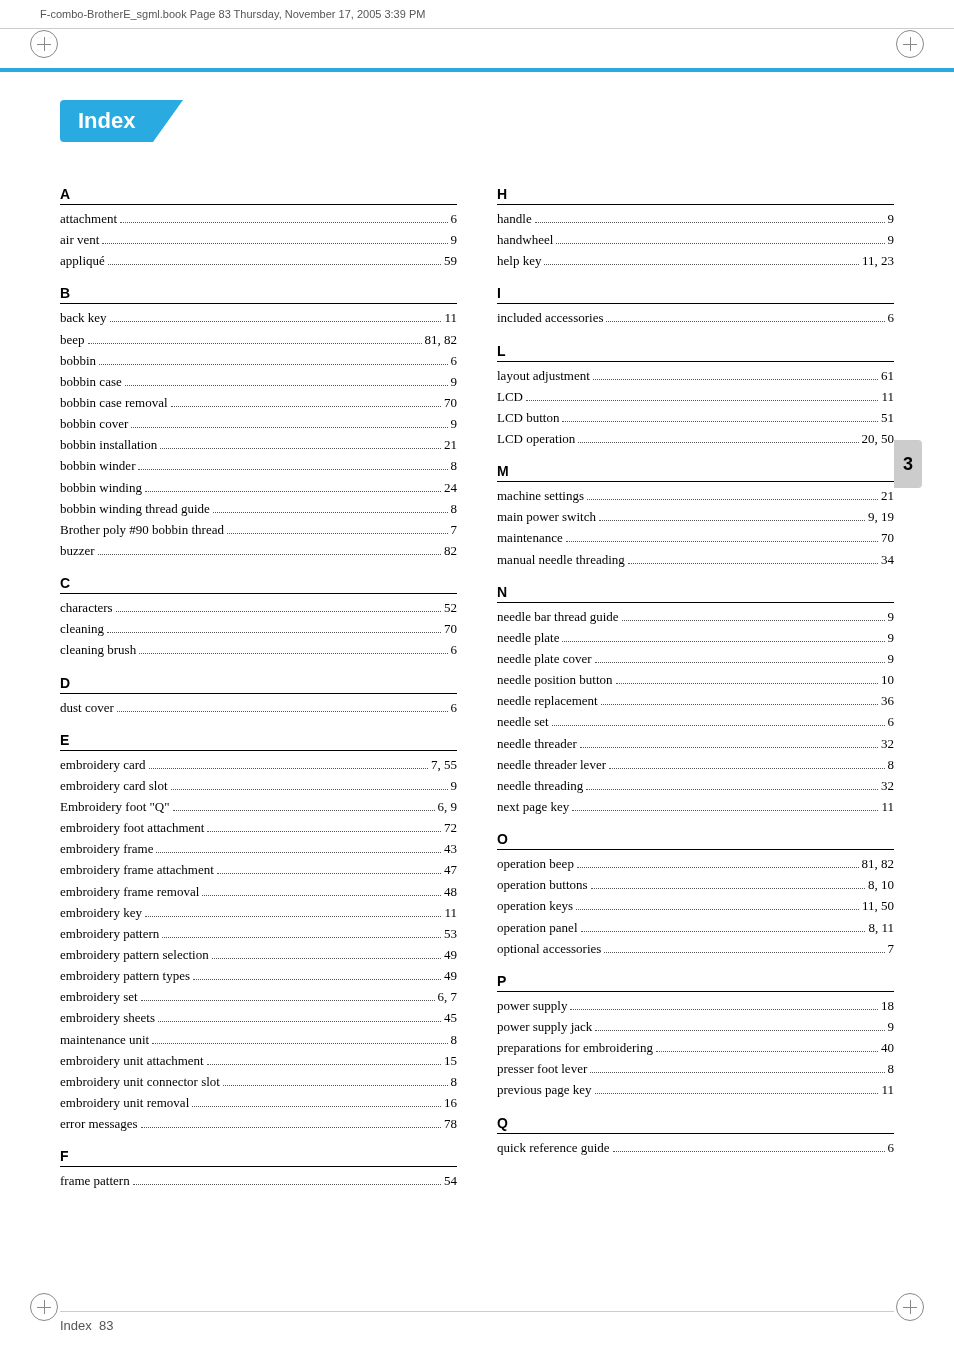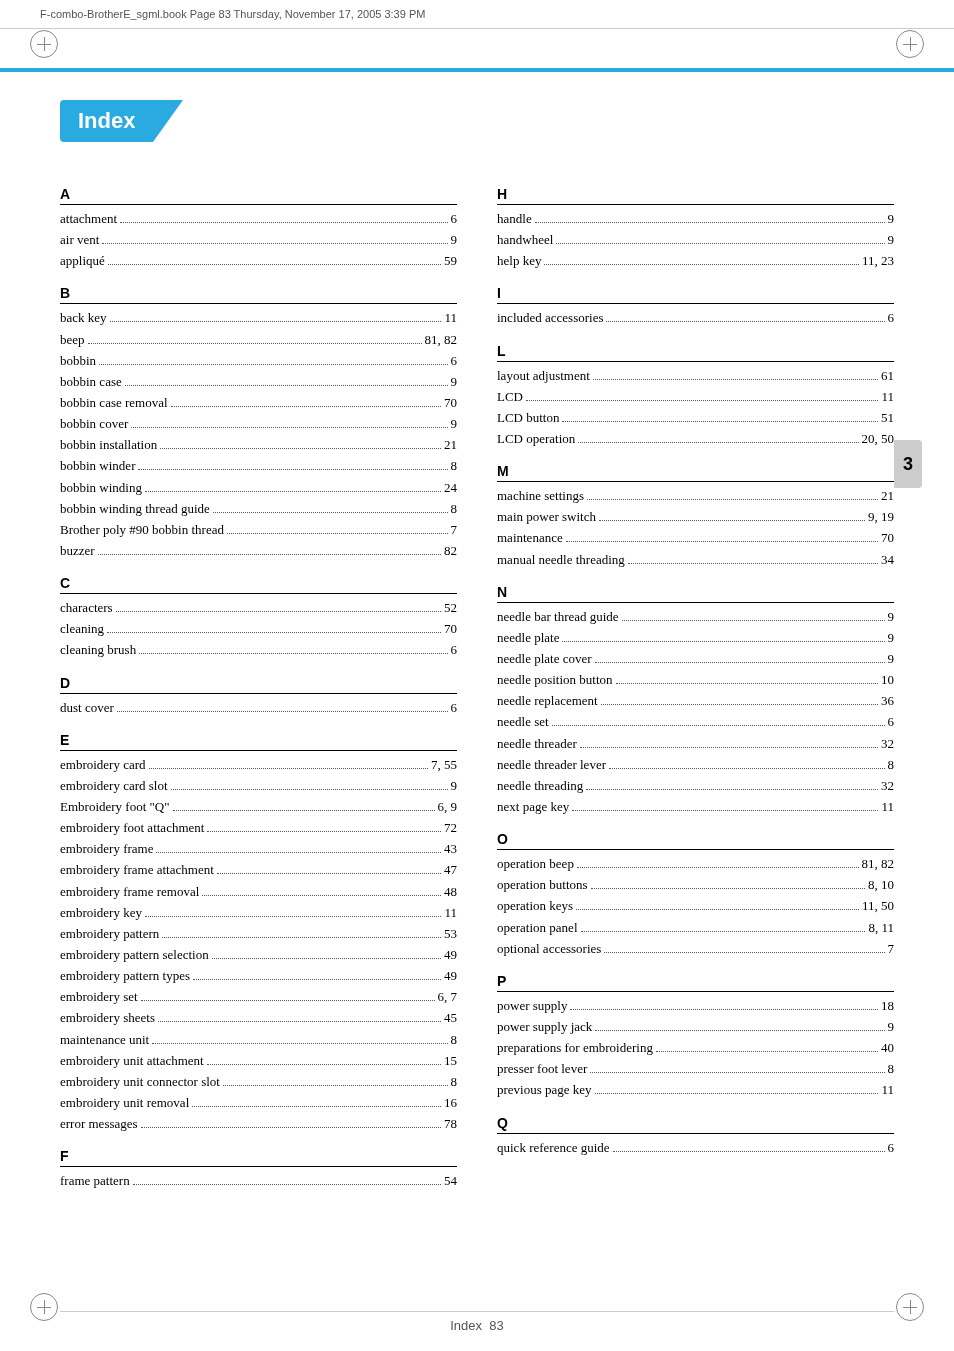--- a/index.html
+++ b/index.html
@@ -173,21 +173,21 @@
       color: #000;
     }
 
     
     .page-footer {
       position: absolute;
       bottom: 18px;
       left: 60px;
       right: 60px;
       display: flex;
-      justify-content: center;
+      justify-content: flex-start;
       align-items: center;
       font-family: Arial, sans-serif;
       font-size: 13px;
       color: #555;
       border-top: 1px solid #ccc;
       padding-top: 6px;
     }
 
   </style>
 </head>

